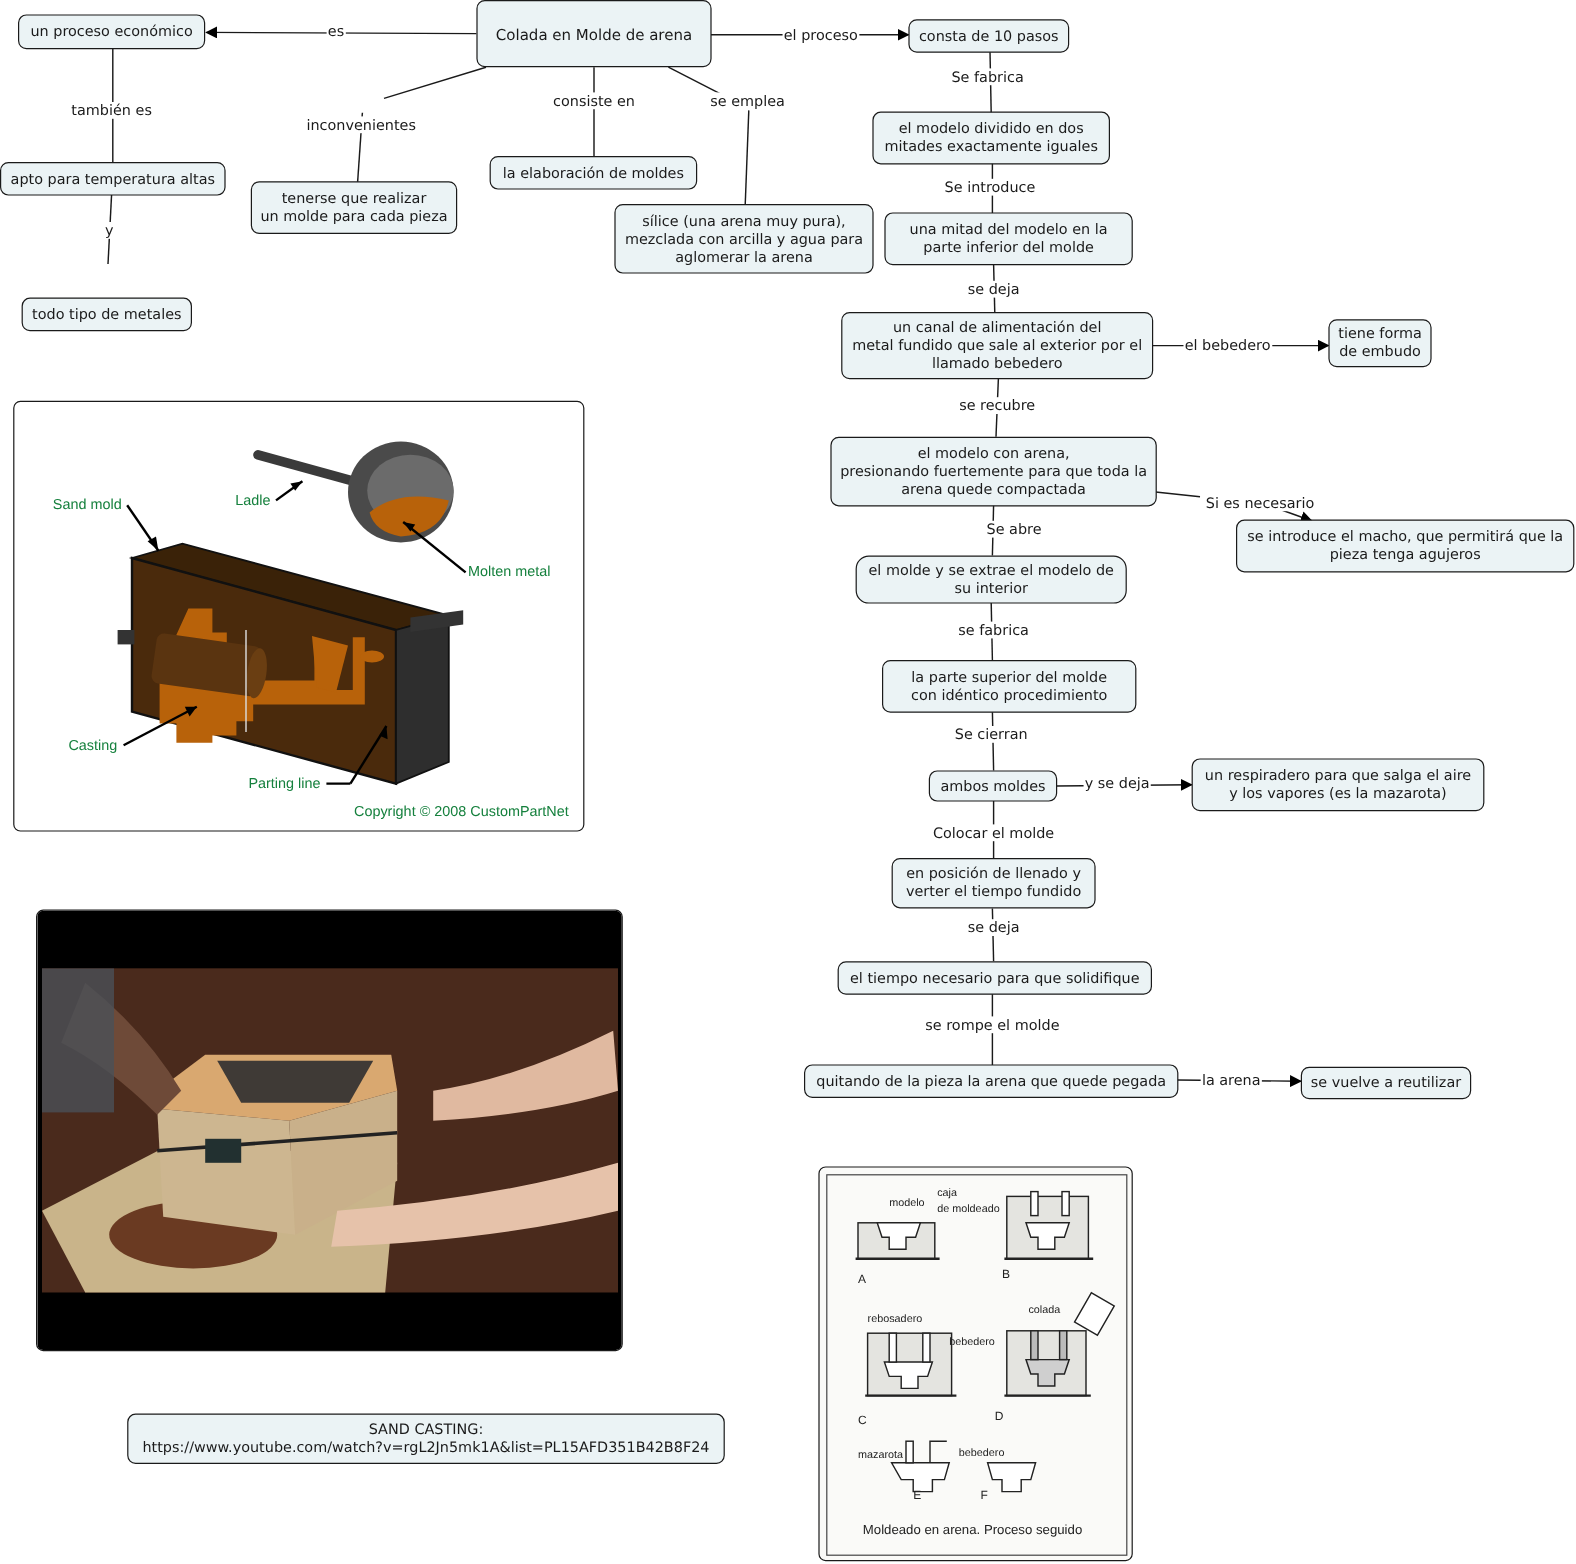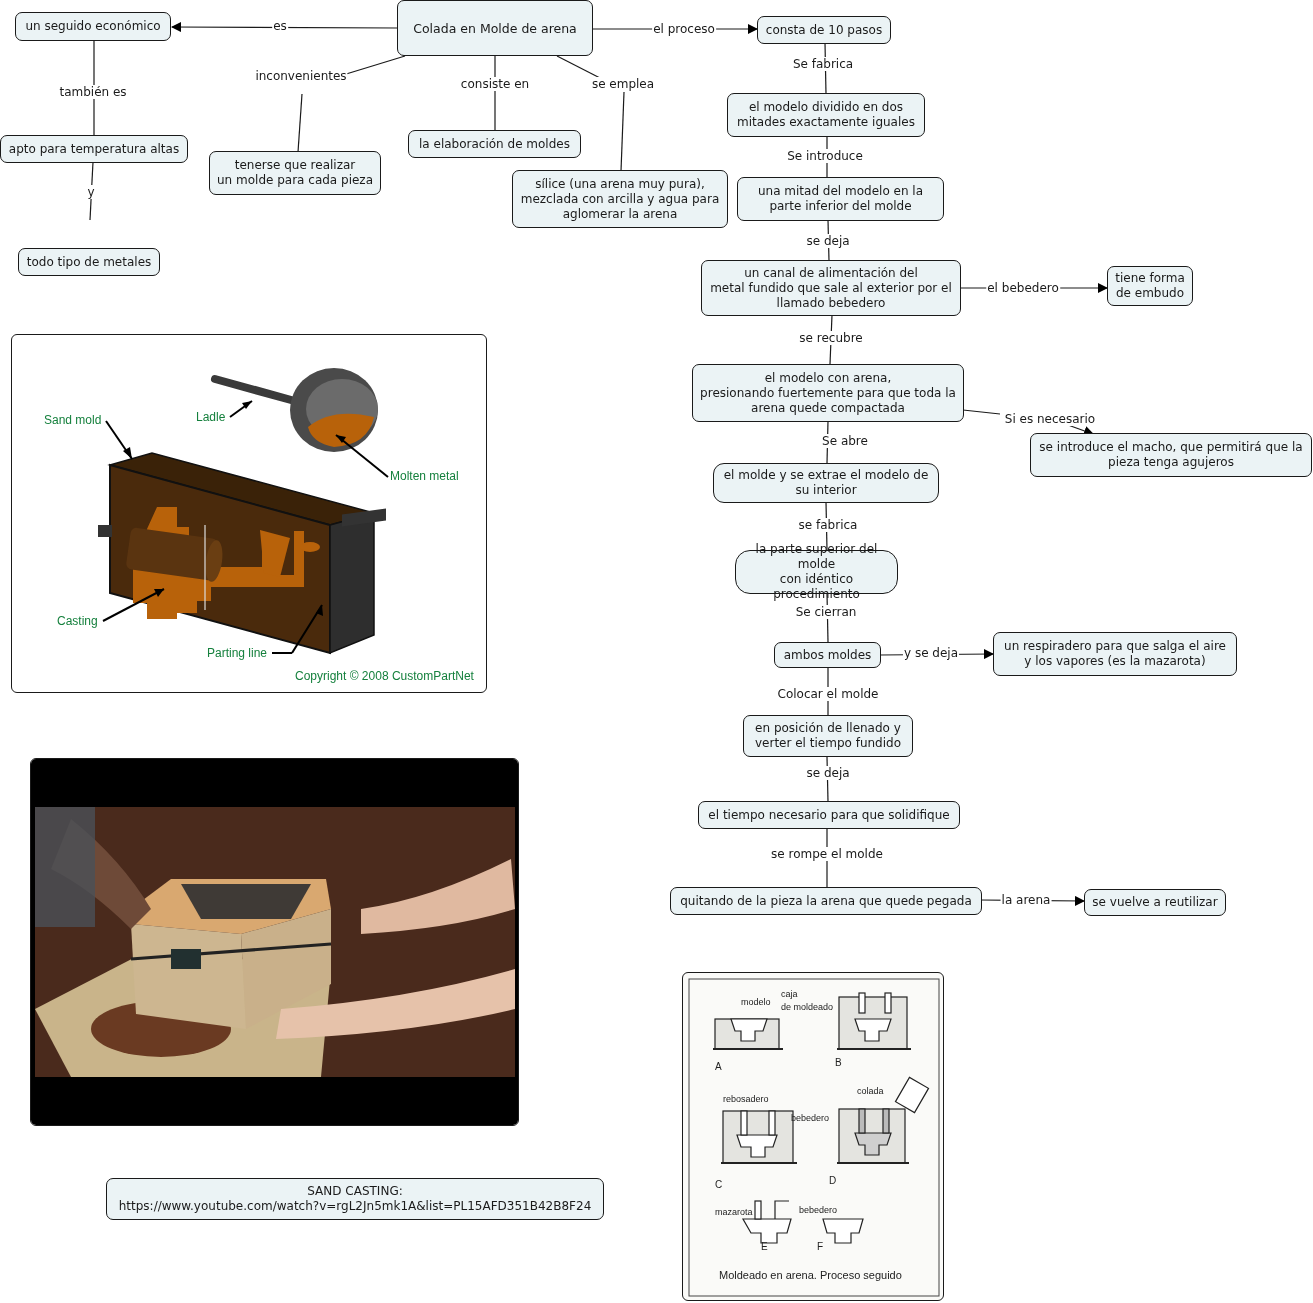--- a/index.html
+++ b/index.html
@@ -48,41 +48,41 @@
     <line x1="828" y1="667" x2="828" y2="716"></line>
     <line x1="827" y1="757" x2="828" y2="801"></line>
     <line x1="827" y1="828" x2="827" y2="888"></line>
     <line x1="981" y1="900" x2="1084" y2="901" marker-end="url(#arr)"></line>
   </g>
 </svg>
 
 <span class="lbl" style="left:280px;top:26px;">es</span>
 <span class="lbl" style="left:93px;top:92px;">también es</span>
 <span class="lbl" style="left:91px;top:192px;">y</span>
-<span class="lbl" style="left:301px;top:76px;">inconvenientes</span>
+<span class="lbl" style="left:301px;top:104px;">inconvenientes</span>
 <span class="lbl" style="left:495px;top:84px;">consiste en</span>
 <span class="lbl" style="left:623px;top:84px;">se emplea</span>
 <span class="lbl" style="left:684px;top:29px;">el proceso</span>
 <span class="lbl" style="left:823px;top:64px;">Se fabrica</span>
 <span class="lbl" style="left:825px;top:156px;">Se introduce</span>
 <span class="lbl" style="left:828px;top:241px;">se deja</span>
 <span class="lbl" style="left:1023px;top:288px;">el bebedero</span>
 <span class="lbl" style="left:831px;top:338px;">se recubre</span>
 <span class="lbl" style="left:1050px;top:419px;">Si es necesario</span>
 <span class="lbl" style="left:828px;top:441px;margin-left:17px;">Se abre</span>
 <span class="lbl" style="left:828px;top:525px;">se fabrica</span>
 <span class="lbl" style="left:826px;top:612px;">Se cierran</span>
 <span class="lbl" style="left:931px;top:653px;">y se deja</span>
 <span class="lbl" style="left:828px;top:694px;">Colocar el molde</span>
 <span class="lbl" style="left:828px;top:773px;">se deja</span>
 <span class="lbl" style="left:827px;top:854px;">se rompe el molde</span>
 <span class="lbl" style="left:1026px;top:900px;">la arena</span>
 
 <div class="node" style="left:397px;top:0px;width:196px;height:56px;font-size:12.5px;">Colada en Molde de arena</div>
-<div class="node" style="left:15px;top:12px;width:156px;height:29px;">un seguido económico</div>
+<div class="node" style="left:15px;top:12px;width:156px;height:29px;">un proceso económico</div>
 <div class="node" style="left:0px;top:135px;width:188px;height:28px;">apto para temperatura altas</div>
 <div class="node" style="left:18px;top:220px;width:142px;height:28px;margin-top:28px;">todo tipo de metales</div>
 <div class="node" style="left:209px;top:151px;width:172px;height:44px;">tenerse que realizar
 un molde para cada pieza</div>
 <div class="node" style="left:408px;top:130px;width:173px;height:28px;">la elaboración de moldes</div>
 <div class="node" style="left:512px;top:170px;width:216px;height:58px;">sílice (una arena muy pura),
 mezclada con arcilla y agua para
 aglomerar la arena</div>
 <div class="node" style="left:757px;top:16px;width:134px;height:28px;">consta de 10 pasos</div>
 <div class="node" style="left:727px;top:93px;width:198px;height:44px;">el modelo dividido en dos
@@ -94,21 +94,21 @@
 llamado bebedero</div>
 <div class="node" style="left:1107px;top:266px;width:86px;height:40px;">tiene forma
 de embudo</div>
 <div class="node" style="left:692px;top:364px;width:272px;height:58px;">el modelo con arena,
 presionando fuertemente para que toda la
 arena quede compactada</div>
 <div class="node" style="left:1030px;top:433px;width:282px;height:44px;">se introduce el macho, que permitirá que la
 pieza tenga agujeros</div>
 <div class="node" style="left:713px;top:463px;width:226px;height:40px;border-radius:11px;">el molde y se extrae el modelo de
 su interior</div>
-<div class="node" style="left:735px;top:550px;width:163px;height:44px;border-radius:15px;">la parte superior del molde
+<div class="node" style="left:735px;top:550px;width:212px;height:44px;">la parte superior del molde
 con idéntico procedimiento</div>
 <div class="node" style="left:774px;top:642px;width:107px;height:26px;">ambos moldes</div>
 <div class="node" style="left:993px;top:632px;width:244px;height:44px;">un respiradero para que salga el aire
 y los vapores (es la mazarota)</div>
 <div class="node" style="left:743px;top:715px;width:170px;height:42px;">en posición de llenado y
 verter el tiempo fundido</div>
 <div class="node" style="left:698px;top:801px;width:262px;height:28px;">el tiempo necesario para que solidifique</div>
 <div class="node" style="left:670px;top:887px;width:312px;height:28px;">quitando de la pieza la arena que quede pegada</div>
 <div class="node" style="left:1084px;top:889px;width:142px;height:27px;">se vuelve a reutilizar</div>
 <div class="node" style="left:106px;top:1178px;width:498px;height:42px;">SAND CASTING:

